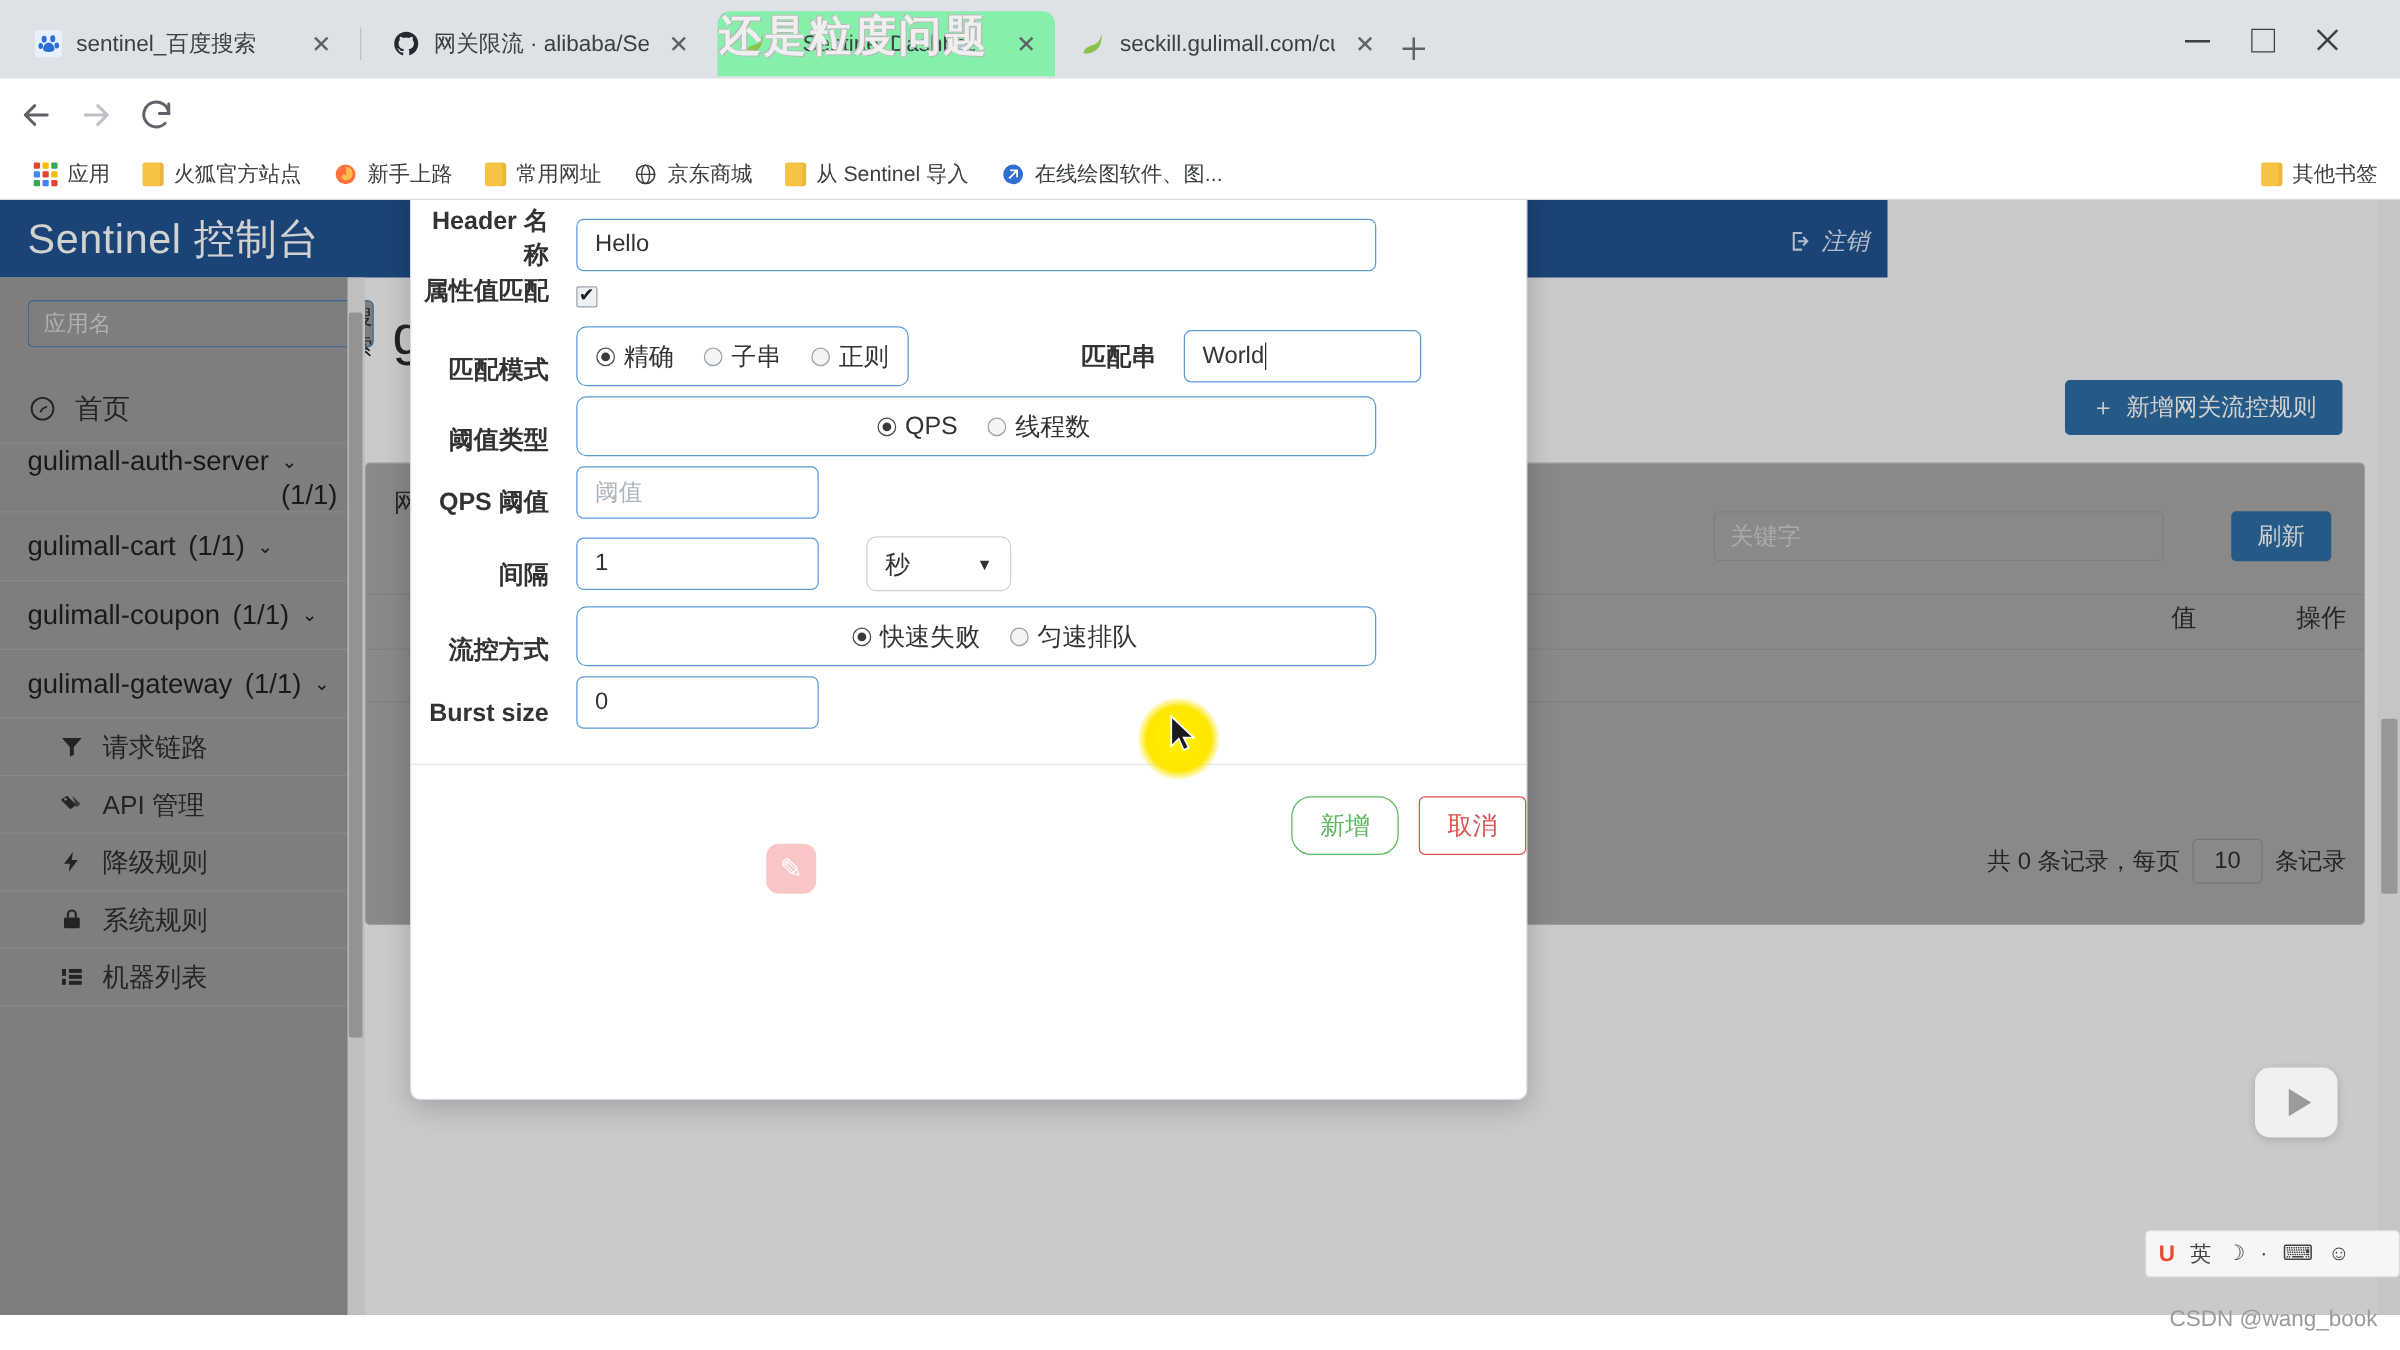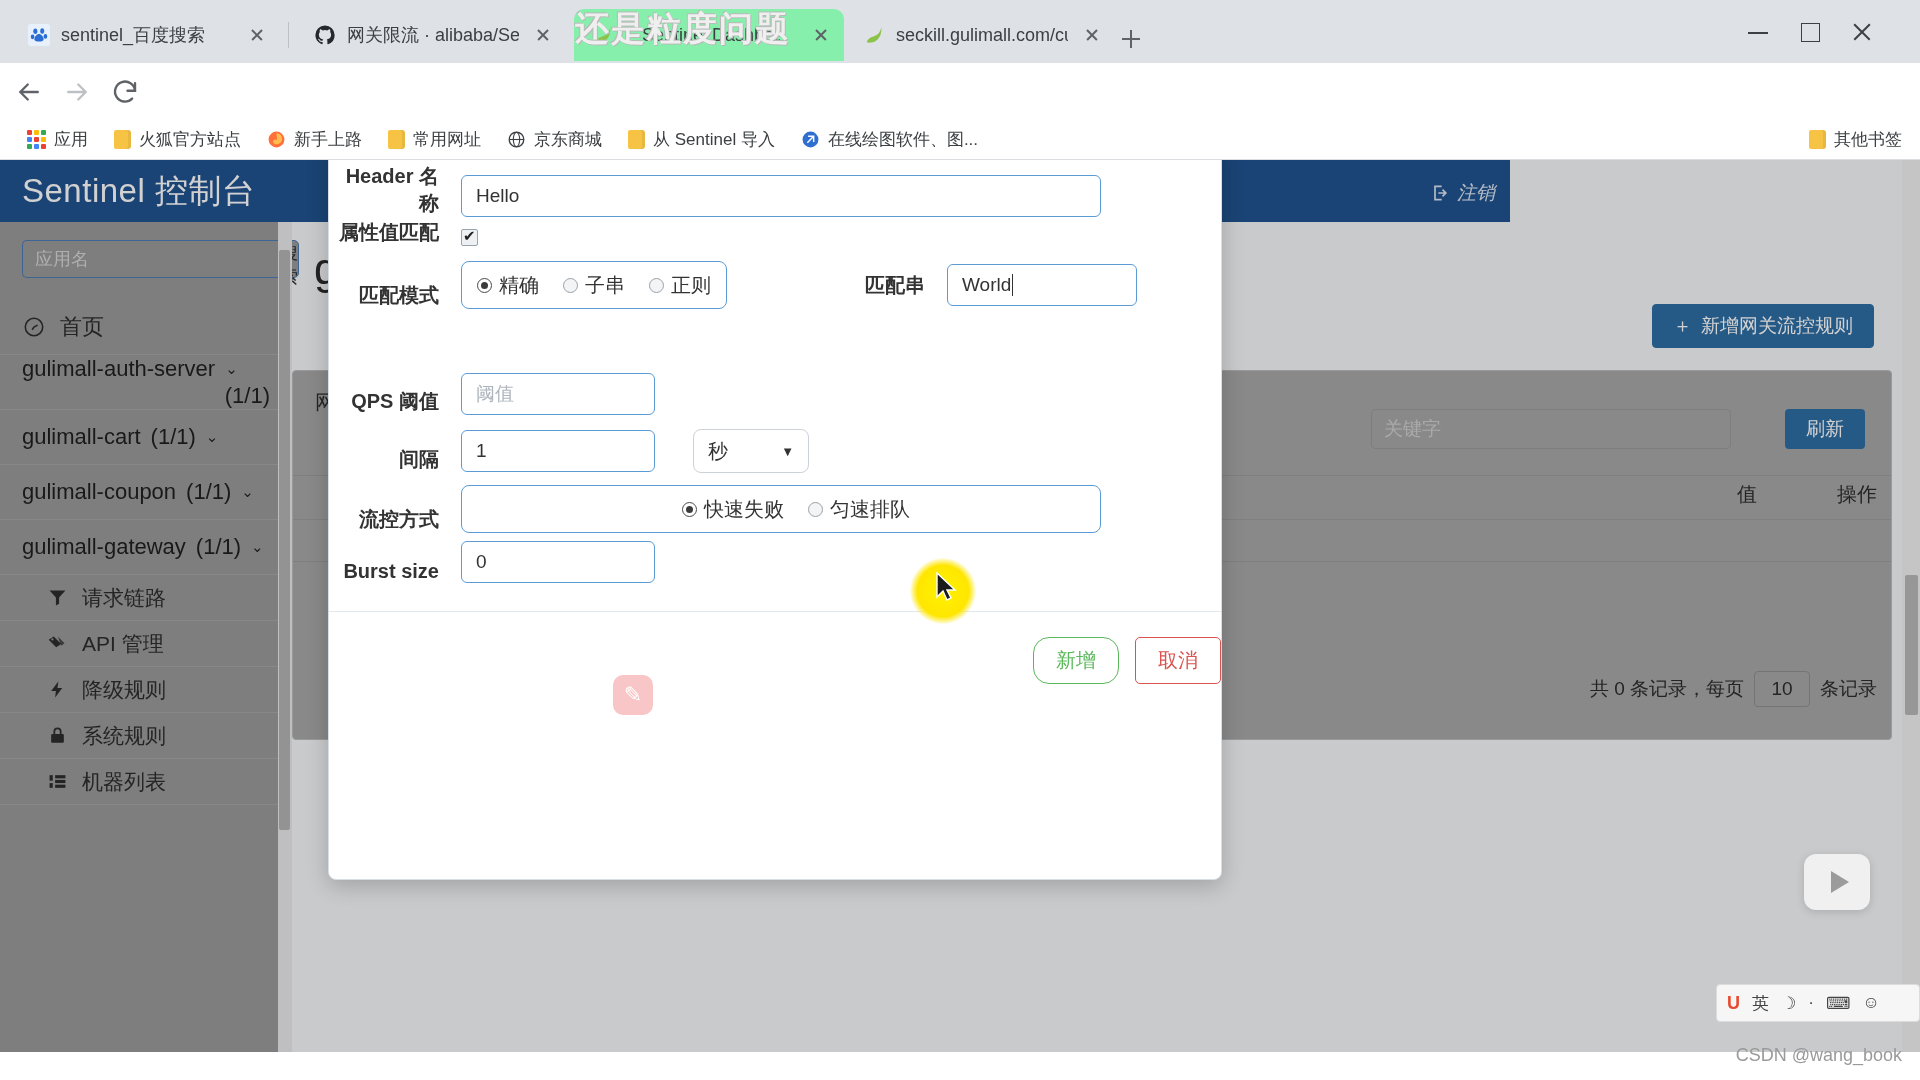--- a/index.html
+++ b/index.html
@@ -618,20 +618,35 @@
               </label>
             </div>
             <div class="flabel" style="width:150px; flex:0 0 150px; margin-left:70px;">匹配串</div>
             <div class="inp" style="width:190px;">
               <span>World</span>
                 <span style="border-left:1.5px solid #333; margin-left:1px; height:22px;"></span>
             </div>
           </div>
         </div>
 
+        <div class="frow" style="position:absolute; left:0; top:176px; right:0;">
+          <div class="flabel">阈值类型</div>
+          <div class="fctl">
+            <div class="radio-box" style="width:640px; justify-content:flex-start; padding-left:228px;">
+              <label class="radio-opt">
+                <span class="rdot on"></span>
+                <span>QPS</span>
+              </label>
+              <label class="radio-opt">
+                <span class="rdot"></span>
+                <span>线程数</span>
+              </label>
+            </div>
+          </div>
+        </div>
 
         <div class="frow" style="position:absolute; left:0; top:232px; right:0;">
           <div class="flabel">QPS 阈值</div>
           <div class="fctl">
             <div class="inp ph" style="width:194px;">阈值</div>
           </div>
         </div>
 
         <div class="frow" style="position:absolute; left:0; top:288px; right:0;">
           <div class="flabel">间隔</div>

